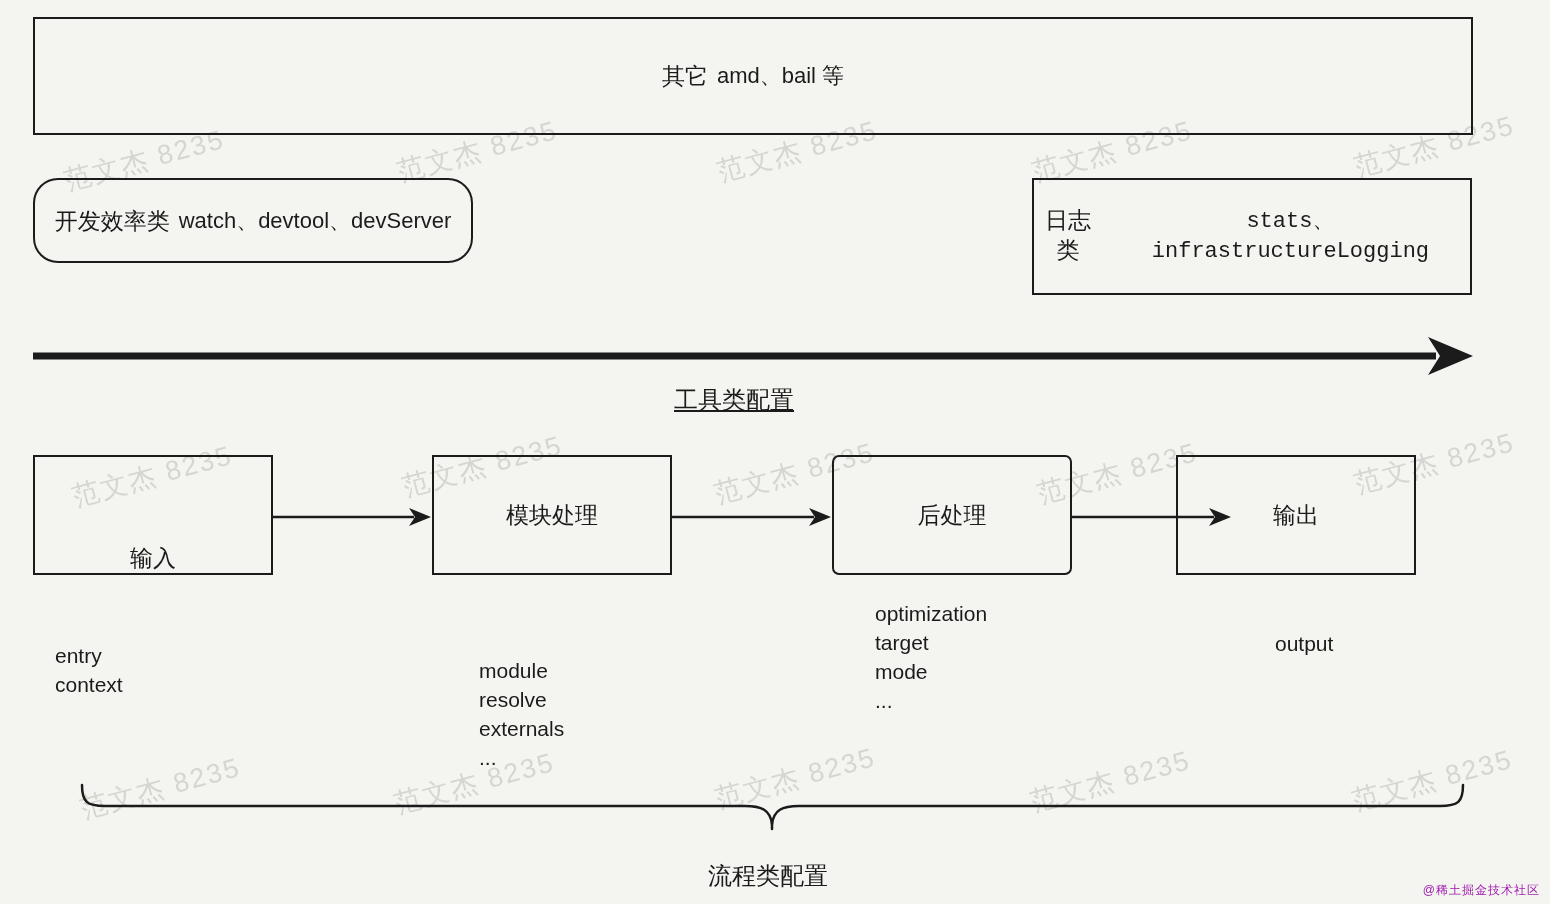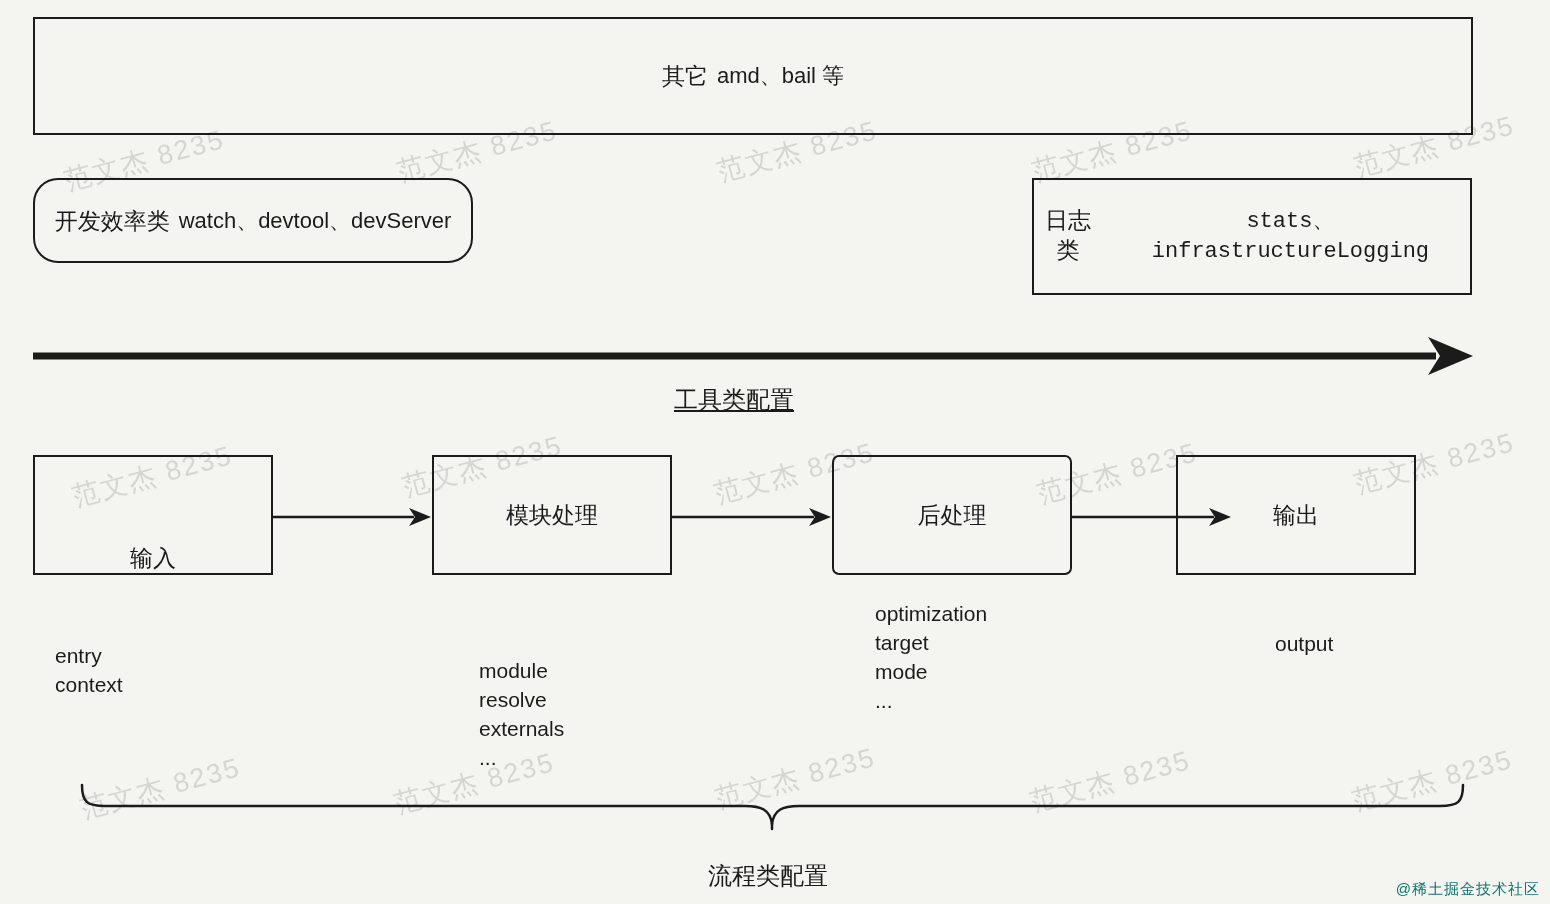--- a/index.html
+++ b/index.html
@@ -19,22 +19,22 @@
     letter-spacing:2px;
     color:rgba(150,150,144,0.32);
     transform:rotate(-15deg);
     white-space:nowrap;
     pointer-events:none;
     user-select:none;
   }
   .site-wm {
     position:absolute;
     right:10px; bottom:5px;
-    font-size:15px;
-    color:#0f766e;
+    font-size:12px;
+    color:#a21caf;
     letter-spacing:1px;
   }
 
   
   .box {
     position:absolute;
     box-sizing:border-box;
     border:2px solid #1b1b1b;
     display:flex;
     flex-direction:row;

